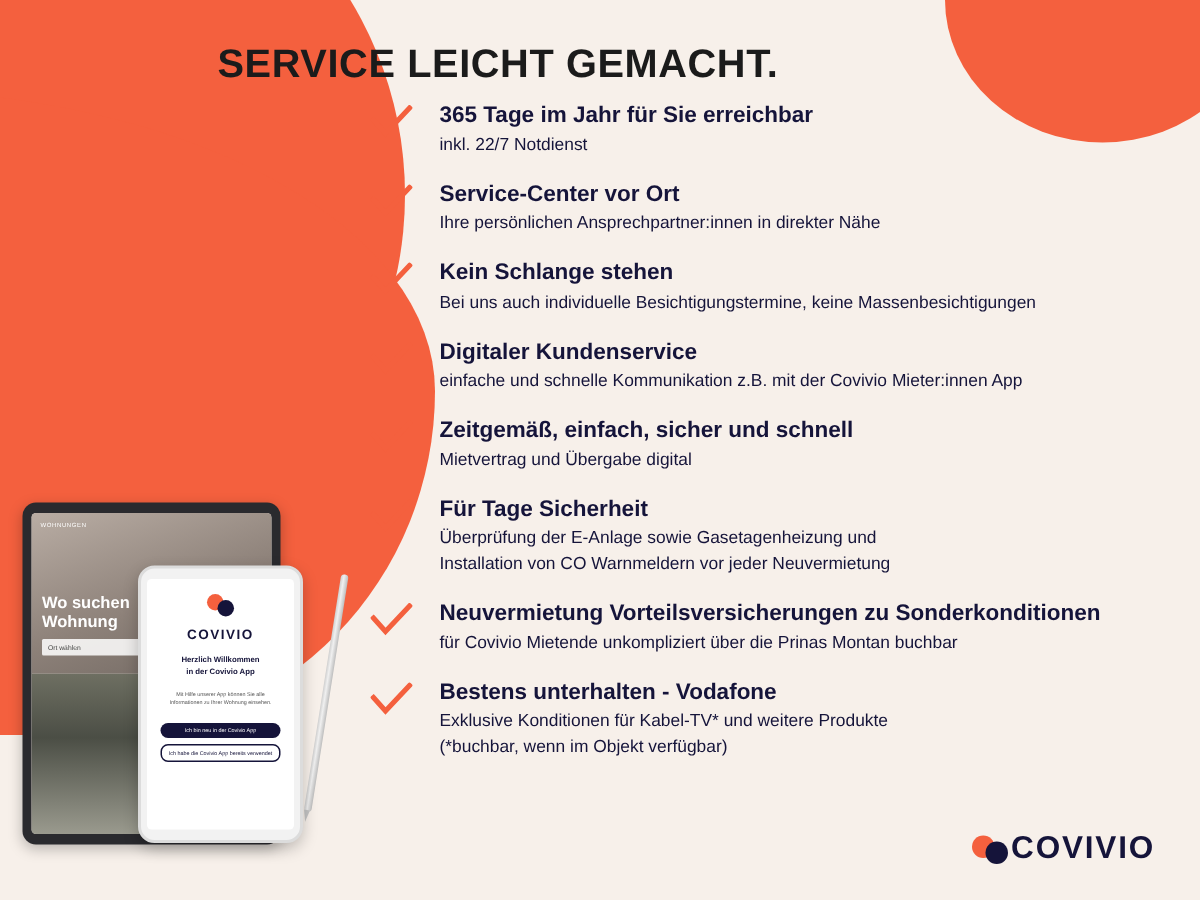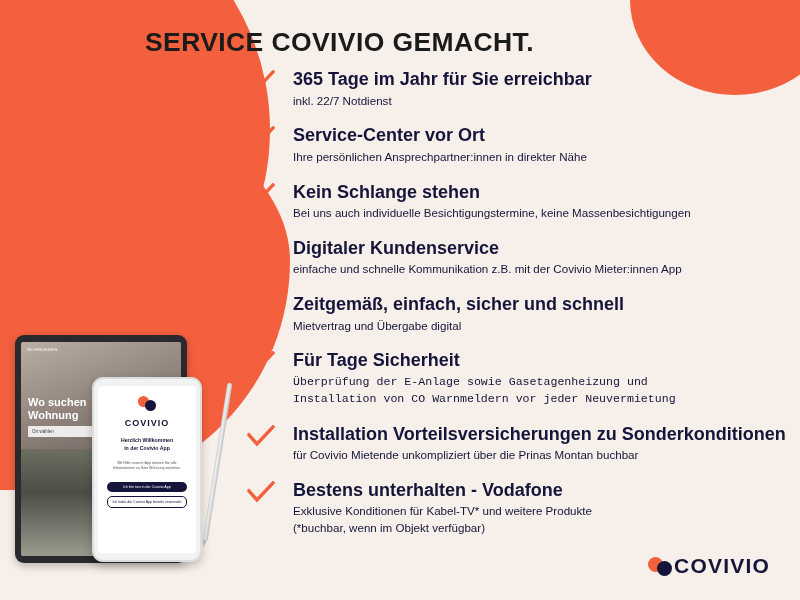--- a/index.html
+++ b/index.html
@@ -80,21 +80,21 @@
   }
   .check {
     position: absolute;
     left: 0;
     top: 2px;
     width: 28px;
     height: 22px;
     display: block;
   }
   .item-title {
-    font-size: 18px;
+    font-size: 15px;
     font-weight: bold;
     color: #15143a;
     line-height: 1.25;
     margin-bottom: 2px;
   }
   .item-sub {
     font-size: 11.6px;
     color: #15143a;
     line-height: 1.45;
   }
@@ -294,21 +294,21 @@
 </style>
 </head>
 <body>
 
 <div class="page">
 
   <div class="blob-left"></div>
   <div class="blob-left-2"></div>
   <div class="blob-top-right"></div>
 
-  <div class="headline">SERVICE COVIVIO GEMACHT.</div>
+  <div class="headline">SERVICE LEICHT GEMACHT.</div>
 
   <div class="list">
 
     <div class="item">
       <svg class="check" viewBox="0 0 28 22">
         <path d="M2 10 L10 19 L26 2" stroke="#f4603e" stroke-width="3.4" fill="none" stroke-linecap="square"></path>
       </svg>
       <div class="item-title">365 Tage im Jahr für Sie erreichbar</div>
       <div class="item-sub">inkl. 22/7 Notdienst</div>
     </div>
@@ -343,29 +343,29 @@
       </svg>
       <div class="item-title">Zeitgemäß, einfach, sicher und schnell</div>
       <div class="item-sub">Mietvertrag und Übergabe digital</div>
     </div>
 
     <div class="item">
       <svg class="check" viewBox="0 0 28 22">
         <path d="M2 10 L10 19 L26 2" stroke="#f4603e" stroke-width="3.4" fill="none" stroke-linecap="square"></path>
       </svg>
       <div class="item-title">Für Tage Sicherheit</div>
-      <div class="item-sub" style="white-space: pre-line; font-family: Liberation Mono, monospace;">Überprüfung der E-Anlage sowie Gasetagenheizung und
+      <div class="item-sub" style="white-space: pre-line;">Überprüfung der E-Anlage sowie Gasetagenheizung und
 Installation von CO Warnmeldern vor jeder Neuvermietung</div>
     </div>
 
     <div class="item">
       <svg class="check" viewBox="0 0 28 22">
         <path d="M2 10 L10 19 L26 2" stroke="#f4603e" stroke-width="3.4" fill="none" stroke-linecap="square"></path>
       </svg>
-      <div class="item-title">Installation Vorteilsversicherungen zu Sonderkonditionen</div>
+      <div class="item-title">Neuvermietung Vorteilsversicherungen zu Sonderkonditionen</div>
       <div class="item-sub">für Covivio Mietende unkompliziert über die Prinas Montan buchbar</div>
     </div>
 
     <div class="item">
       <svg class="check" viewBox="0 0 28 22">
         <path d="M2 10 L10 19 L26 2" stroke="#f4603e" stroke-width="3.4" fill="none" stroke-linecap="square"></path>
       </svg>
       <div class="item-title">Bestens unterhalten - Vodafone</div>
       <div class="item-sub" style="white-space: pre-line;">Exklusive Konditionen für Kabel-TV* und weitere Produkte
 (*buchbar, wenn im Objekt verfügbar)</div>

